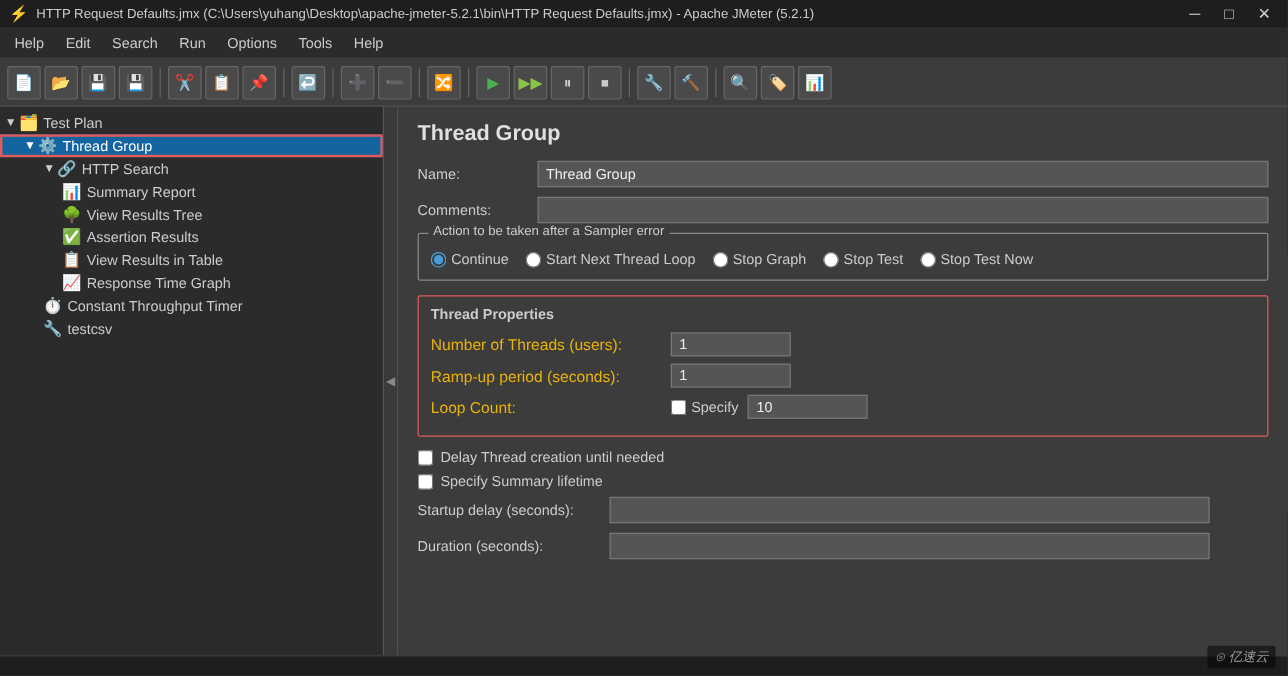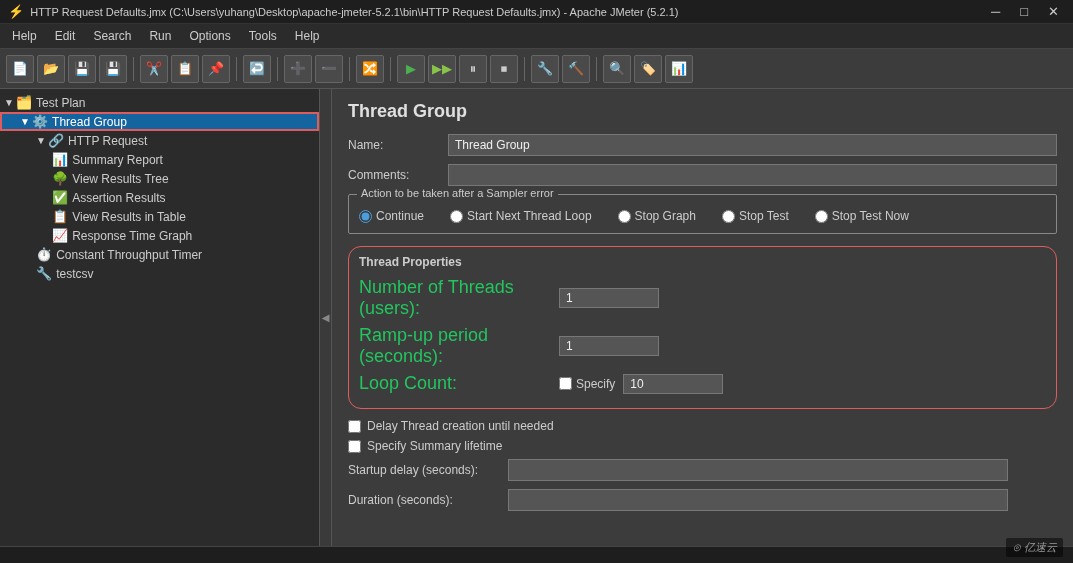--- a/index.html
+++ b/index.html
@@ -147,50 +147,50 @@
       left: 8px;
       background: #3c3c3c;
       padding: 0 4px;
       font-size: 11px;
       color: #ccc;
     }
 
     .radio-row {
       display: flex;
       align-items: center;
-      gap: 26px;
+      gap: 14px;
       flex-wrap: wrap;
     }
     .radio-option {
       display: flex; align-items: center; gap: 4px;
       color: #ccc; font-size: 12px;
     }
     .radio-option input[type=radio] { accent-color: #4a9eda; }
 
     
     .thread-props-group {
       border: 1px solid #e05c5c;
-      border-radius: 13px;
+      border-radius: 2px;
       padding: 8px 10px;
       margin-bottom: 10px;
     }
     .thread-props-title {
       font-size: 12px;
       color: #ccc;
       font-weight: bold;
       margin-bottom: 8px;
     }
     .tp-row {
       display: flex; align-items: center;
       margin-bottom: 6px;
     }
     .tp-label {
       width: 200px;
-      color: #22c55e;
-      font-size: 18px;
+      color: #eab308;
+      font-size: 13px;
     }
     .tp-input {
       width: 100px;
       background: #555;
       border: 1px solid #777;
       color: #eee;
       padding: 2px 6px;
       font-size: 12px;
       height: 20px;
     }
@@ -290,21 +290,21 @@
       <span>Test Plan</span>
     </div>
     <div class="tree-item tree-indent-1 selected" style="outline: 2px solid #e05c5c; outline-offset: -2px;">
       <span class="tree-arrow">▼</span>
       <span class="tree-icon">⚙️</span>
       <span>Thread Group</span>
     </div>
     <div class="tree-item tree-indent-2">
       <span class="tree-arrow">▼</span>
       <span class="tree-icon">🔗</span>
-      <span>HTTP Request</span>
+      <span>HTTP Search</span>
     </div>
     <div class="tree-item tree-indent-3">
       <span class="tree-icon">📊</span>
       <span>Summary Report</span>
     </div>
     <div class="tree-item tree-indent-3">
       <span class="tree-icon">🌳</span>
       <span>View Results Tree</span>
     </div>
     <div class="tree-item tree-indent-3">

